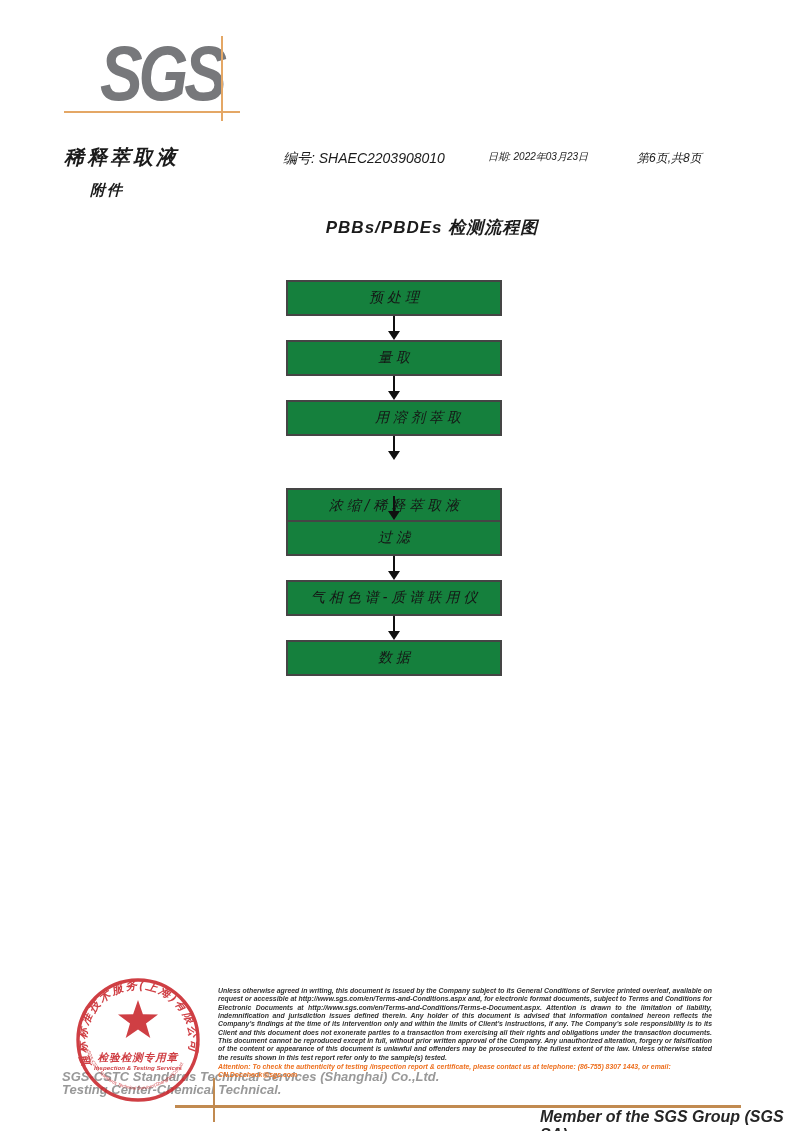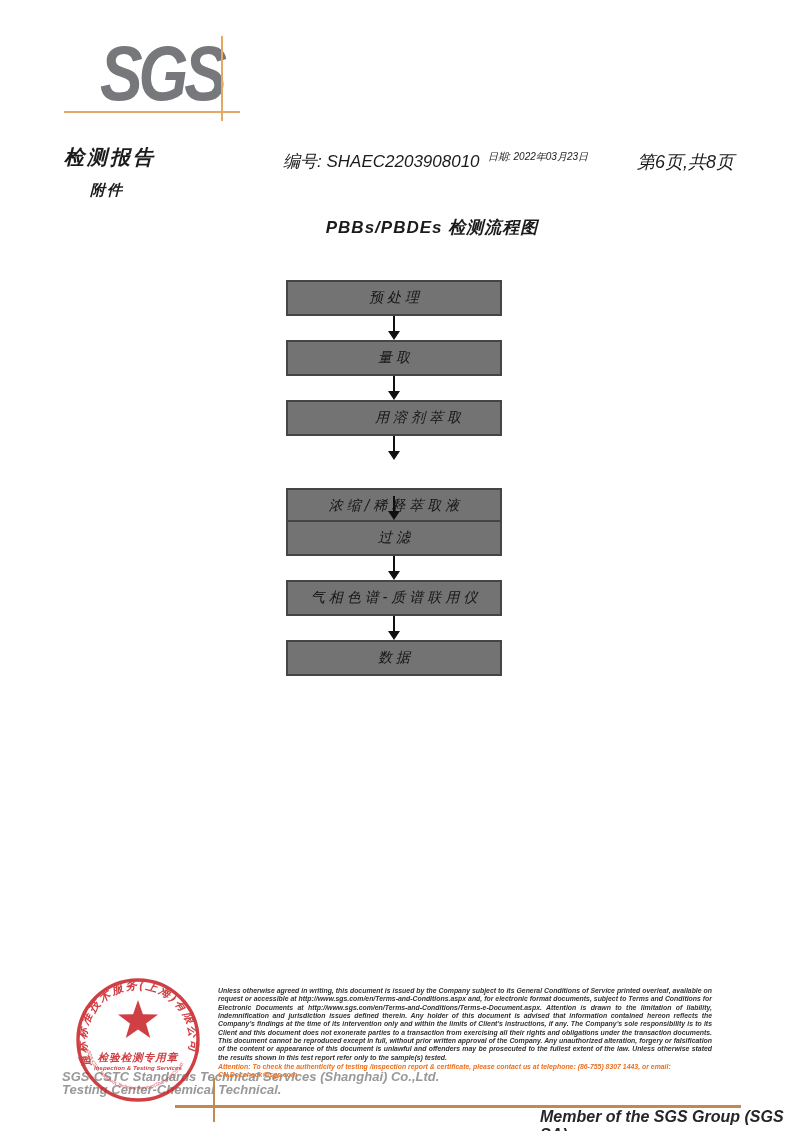--- a/index.html
+++ b/index.html
@@ -9,31 +9,31 @@
 
   
   .sgs-logo{left:100px;top:34px;font-family:"Liberation Sans",sans-serif;
             font-weight:bold;font-size:78px;letter-spacing:-5px;color:#77787B;
             transform:scaleX(0.82);transform-origin:left top;line-height:1;}
   .logo-hline{left:64px;top:111px;width:176px;height:2px;background:#E4A765;}
   .logo-vline{left:221px;top:36px;width:2px;height:85px;background:#E4A765;}
 
   
   .h-report{left:64px;top:144px;font-size:20px;font-weight:bold;letter-spacing:3px;}
-  .h-no{left:283px;top:150px;font-size:17px;}
+  .h-no{left:283px;top:150px;font-size:14px;}
   .h-date{left:488px;top:150px;font-size:10px;text-align:center;}
-  .h-page{left:637px;top:150px;font-size:18px;}
+  .h-page{left:637px;top:150px;font-size:12px;}
   .h-attach{left:64px;top:181px;font-size:15px;font-weight:bold;letter-spacing:2px;margin-left:26px;}
 
   
   .fc-title{left:0;top:216px;width:800px;text-align:center;font-size:17px;font-weight:bold;letter-spacing:1px;margin-left:32px;}
   .flow-box{position:absolute;left:286px;width:216px;height:36px;border:2px solid #454545;
             box-sizing:border-box;display:flex;align-items:center;justify-content:center;
             font-family:"DejaVu Serif",serif;font-size:14px;letter-spacing:4px;text-indent:4px;
-            color:#151515;background:#737373;}
+            color:#151515;background:#15803d;}
   .flow-arrow{position:absolute;left:286px;width:216px;height:24px;display:flex;
               flex-direction:column;align-items:center;}
   .flow-arrow .stem{display:block;width:2.5px;height:15px;background:#101010;}
   .flow-arrow .head{display:block;width:0;height:0;border-left:6px solid transparent;
                     border-right:6px solid transparent;border-top:9px solid #101010;}
 
   
   .legal{left:218px;top:987px;width:494px;}
   .legal p{margin:0;font-size:6.9px;line-height:8.35px;text-align:justify;
            font-weight:bold;color:#333;}
@@ -57,21 +57,21 @@
 </style>
 </head>
 <body>
 
 <div id="page">
 
   <div class="abs sgs-logo">SGS</div>
   <div class="abs logo-hline"></div>
   <div class="abs logo-vline"></div>
 
-  <div class="abs h-report">检测报告</div>
+  <div class="abs h-report">稀释萃取液</div>
   <div class="abs h-no">编号: SHAEC2203908010</div>
   <div class="abs h-date">日期: 2022年03月23日</div>
   <div class="abs h-page">第6页,共8页</div>
   <div class="abs h-attach">附件</div>
 
   <div class="abs fc-title">PBBs/PBDEs 检测流程图</div>
   <div id="flowchart-host">
       <div class="flow-box" style="top: 280px;">预处理</div>
       <div class="flow-arrow" style="top: 316px;">
         <i class="stem"></i>

